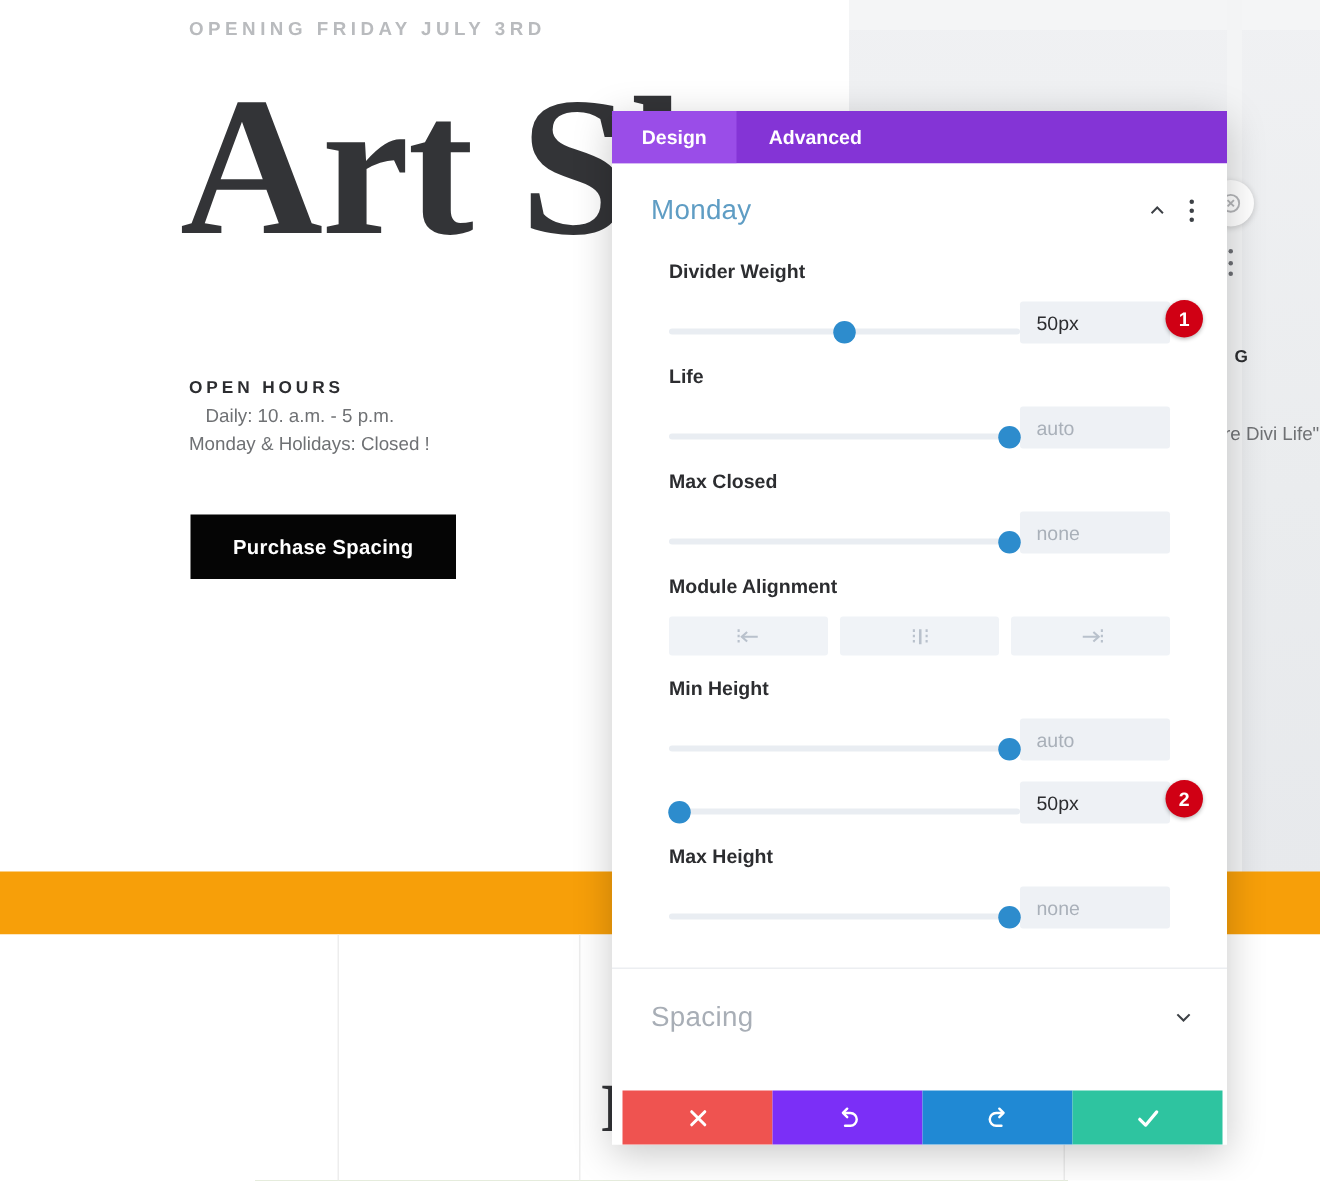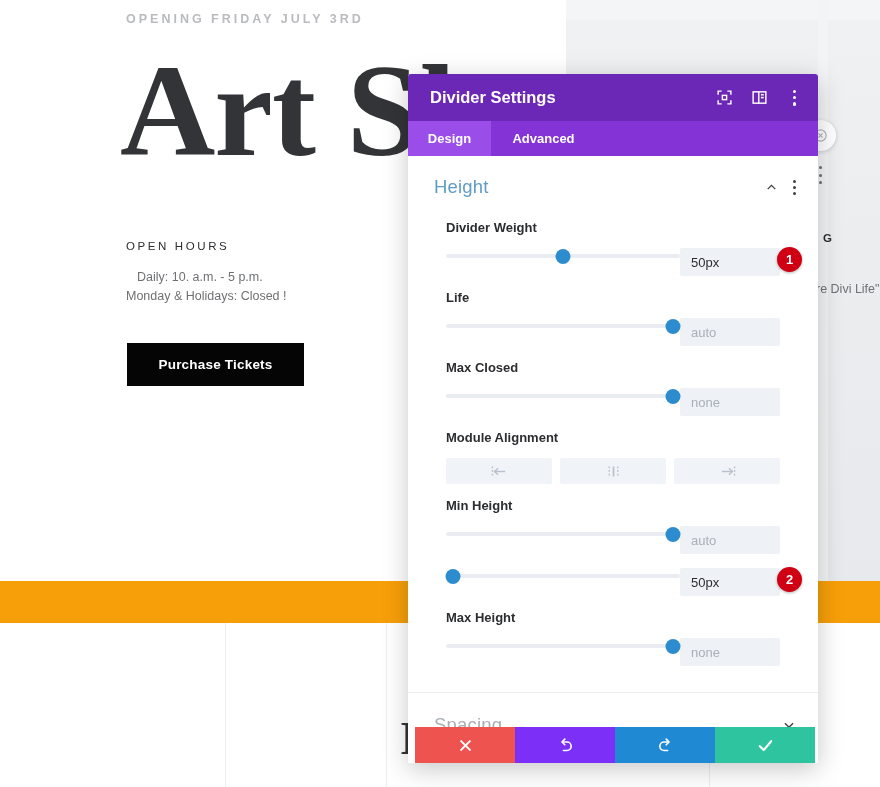--- a/index.html
+++ b/index.html
@@ -29,22 +29,22 @@
     color:#b9bbbe;
     font-family:"Liberation Sans", sans-serif;
   }
   .hero-title {
     position:absolute; left:120px; top:45px;
     font-family:"Liberation Serif", serif;
     font-size:132px; line-height:1.0; font-weight:700;
     color:#333437; white-space:nowrap; letter-spacing:-1px;
   }
   .open-hours-h {
-    position:absolute; left:126px; top:240px;
-    font-size:11.5px; font-weight:400; letter-spacing:2.6px; color:#2c2d30;
+    position:absolute; left:126px; top:253px;
+    font-size:11.5px; font-weight:700; letter-spacing:2.6px; color:#2c2d30;
   }
   .oh-line1 { position:absolute; left:137px; top:270px; font-size:12.5px; color:#6f7174; }
   .oh-line2 { position:absolute; left:126px; top:289px; font-size:12.5px; color:#6f7174; }
 
   .purchase-btn {
     position:absolute; left:127px; top:343px; width:177px; height:43px;
     background:#050505; color:#ffffff;
     font-size:13.5px; font-weight:700;
     display:flex; align-items:center; justify-content:center;
     letter-spacing:0.2px;
@@ -136,21 +136,21 @@
     display:flex; align-items:center; padding:20px 22px 8px 26px;
   }
   .section-title { color:#5f9dc4; font-size:18.5px; font-weight:400; flex:1; letter-spacing:.2px; }
   .section-acts { display:flex; align-items:center; gap:14px; }
   .chev { width:14px; height:14px; display:flex; align-items:center; justify-content:center; cursor:pointer; }
   .kebab-d { width:4px; height:15px; display:flex; flex-direction:column; justify-content:space-between; align-items:center; cursor:pointer;}
   .kebab-d i { width:3px; height:3px; border-radius:50%; background:#3d4146; display:block; }
 
   .field { padding:0 38px; margin-top:14px; position:relative; }
   .field-label { font-size:13px; font-weight:700; color:#2c2d30; margin-bottom:13px; }
-  .field-row { display:flex; align-items:flex-start; gap:0; }
+  .field-row { display:flex; align-items:flex-end; gap:0; }
 
   .slider { position:relative; flex:1; height:16px; display:flex; align-items:center; }
   .slider-track { position:absolute; left:0; right:0; height:4px; background:#e9edf2; border-radius:2px; }
   .slider-thumb {
     position:absolute; width:15px; height:15px; border-radius:50%;
     background:#2d8ccd; transform:translateX(-50%); cursor:pointer;
   }
 
   .val-box {
     width:100px; height:28px; background:#eef1f5; border:none;
@@ -201,21 +201,21 @@
     <div class="bg-right-panel-inner"></div>
     <div class="light-rail"></div>
 
     <div class="eyebrow">OPENING FRIDAY JULY 3RD</div>
     <div class="hero-title">Art Sh</div>
 
     <div class="open-hours-h">OPEN HOURS</div>
     <div class="oh-line1">Daily: 10. a.m. - 5 p.m.</div>
     <div class="oh-line2">Monday &amp; Holidays: Closed !</div>
 
-    <div class="purchase-btn">Purchase Tickets</div>
+    <div class="purchase-btn">Purchase Spacing</div>
 
     <div class="bg-close-circle">
       <svg width="15" height="15" viewBox="0 0 24 24">
         <circle cx="12" cy="12" r="9" fill="none" stroke="#5a5d63" stroke-width="2"></circle>
         <line x1="8.6" y1="8.6" x2="15.4" y2="15.4" stroke="#5a5d63" stroke-width="2"></line>
         <line x1="15.4" y1="8.6" x2="8.6" y2="15.4" stroke="#5a5d63" stroke-width="2"></line>
       </svg>
     </div>
 
     <div class="bg-kebab">
@@ -232,57 +232,31 @@
     <div class="orange-bar"></div>
     <div class="below-area"></div>
     <div class="vline v1"></div>
     <div class="vline v2"></div>
     <div class="vline v3"></div>
     <div class="bottom-glyph">I</div>
   </div>
 
   <div class="modal">
 
-    <div class="modal-header">
-      <div class="modal-title">Divider Settings</div>
-      <div class="hdr-icons">
-        <div class="hdr-icon">
-          <svg width="17" height="17" viewBox="0 0 24 24">
-            <path d="M3 8V3h5M21 8V3h-5M3 16v5h5M21 16v5h-5" fill="none" stroke="#fff" stroke-width="2"></path>
-            <rect x="9" y="9" width="6" height="6" fill="none" stroke="#fff" stroke-width="2"></rect>
-          </svg>
-        </div>
-        <div class="hdr-icon">
-          <svg width="17" height="17" viewBox="0 0 24 24">
-            <rect x="3" y="4" width="18" height="16" fill="none" stroke="#fff" stroke-width="2"></rect>
-            <line x1="11" y1="4" x2="11" y2="20" stroke="#fff" stroke-width="2"></line>
-            <rect x="14" y="7" width="4" height="2.2" fill="#fff"></rect>
-            <rect x="14" y="11" width="4" height="2.2" fill="#fff"></rect>
-          </svg>
-        </div>
-        <div class="hdr-icon">
-          <div class="kebab-v">
-              <i></i>
-              <i></i>
-              <i></i>
-            </div>
-        </div>
-      </div>
-    </div>
 
     <div class="tabs">
       <div class="tab t2">Design</div>
       <div class="tab t3">Advanced</div>
     </div>
 
     <div class="modal-body">
       <div class="scroll-inner">
 
         <div class="section-head">
-          <div class="section-title">Height</div>
+          <div class="section-title">Monday</div>
           <div class="section-acts">
             <div class="chev">
               <svg width="13" height="13" viewBox="0 0 24 24">
                 <polyline points="5,15 12,8 19,15" fill="none" stroke="#3d4146" stroke-width="2.4"></polyline>
               </svg>
             </div>
             <div class="kebab-d">
                 <i></i>
                 <i></i>
                 <i></i>

